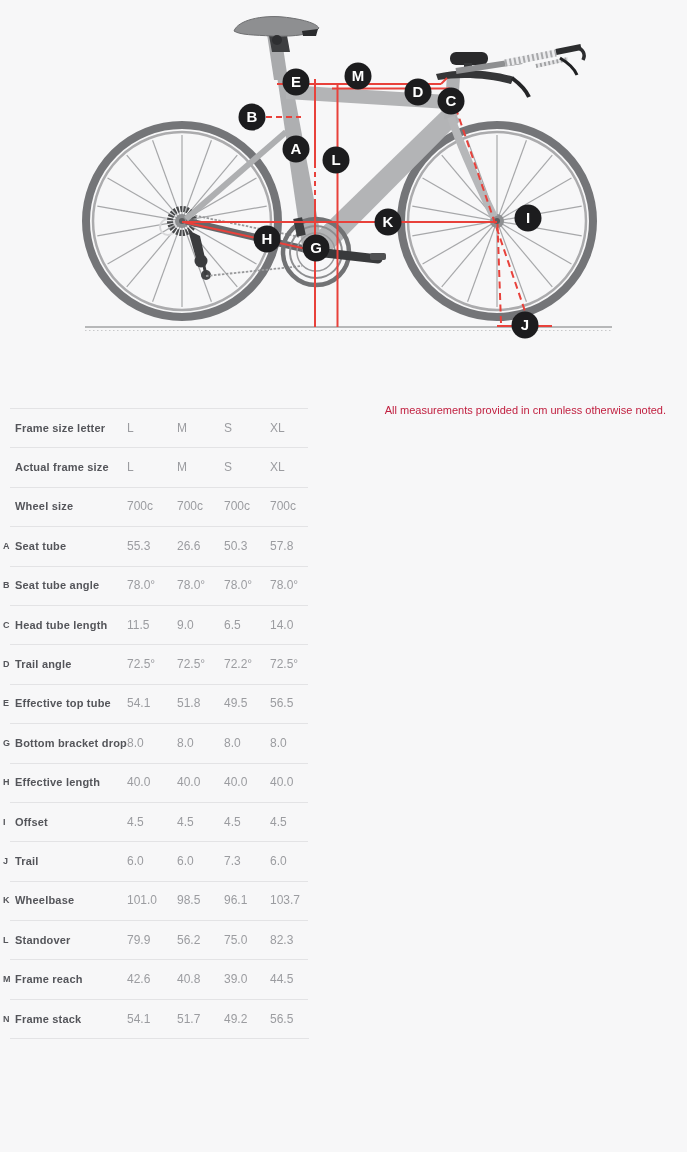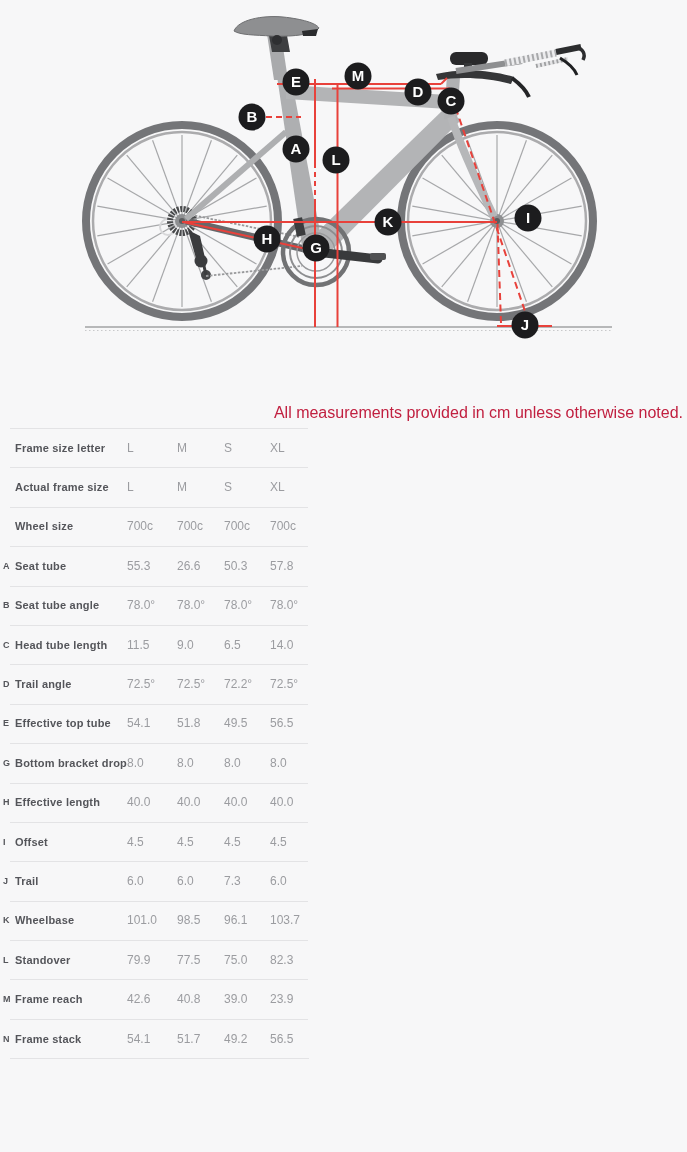--- a/index.html
+++ b/index.html
@@ -15,24 +15,24 @@
   *{box-sizing:border-box;margin:0;padding:0}
   html,body{width:687px;height:1152px}
   body{
     background:var(--bg);
     font-family:"Liberation Sans", sans-serif;
     position:relative;
     overflow:hidden;
   }
   .diagram-wrap{position:absolute;top:0;left:0;width:687px;height:390px}
   .note{
-    position:absolute;top:404px;right:4px;
-    font-size:16px;color:var(--note);
-  }
-  .geo-table{position:absolute;top:428px;left:0;width:309px}
+    position:absolute;top:404px;right:21px;
+    font-size:11px;color:var(--note);
+  }
+  .geo-table{position:absolute;top:408px;left:0;width:309px}
   .geo-table::after{content:"";display:block;margin-left:10px;border-top:1px solid var(--divider)}
   .grow{position:relative;height:39.4px}
   .grow::before{content:"";position:absolute;left:10px;right:1px;top:0;border-top:1px solid var(--divider)}
   .pfx{
     position:absolute;left:3px;top:50%;transform:translateY(-50%);
     font-size:9px;font-weight:bold;color:var(--label);
   }
   .lbl{
     position:absolute;left:15px;top:50%;transform:translateY(-50%);
     font-size:11px;font-weight:bold;color:var(--label);letter-spacing:.2px;
@@ -323,31 +323,31 @@
       <span class="lbl">Wheelbase</span>
       <span class="val v0">101.0</span>
       <span class="val v1">98.5</span>
       <span class="val v2">96.1</span>
       <span class="val v3">103.7</span>
     </div>
     <div class="grow">
       <span class="pfx">L</span>
       <span class="lbl">Standover</span>
       <span class="val v0">79.9</span>
-      <span class="val v1">77.5</span>
+      <span class="val v1">56.2</span>
       <span class="val v2">75.0</span>
       <span class="val v3">82.3</span>
     </div>
     <div class="grow">
       <span class="pfx">M</span>
       <span class="lbl">Frame reach</span>
       <span class="val v0">42.6</span>
       <span class="val v1">40.8</span>
       <span class="val v2">39.0</span>
-      <span class="val v3">23.9</span>
+      <span class="val v3">44.5</span>
     </div>
     <div class="grow">
       <span class="pfx">N</span>
       <span class="lbl">Frame stack</span>
       <span class="val v0">54.1</span>
       <span class="val v1">51.7</span>
       <span class="val v2">49.2</span>
       <span class="val v3">56.5</span>
     </div>
   </div>

